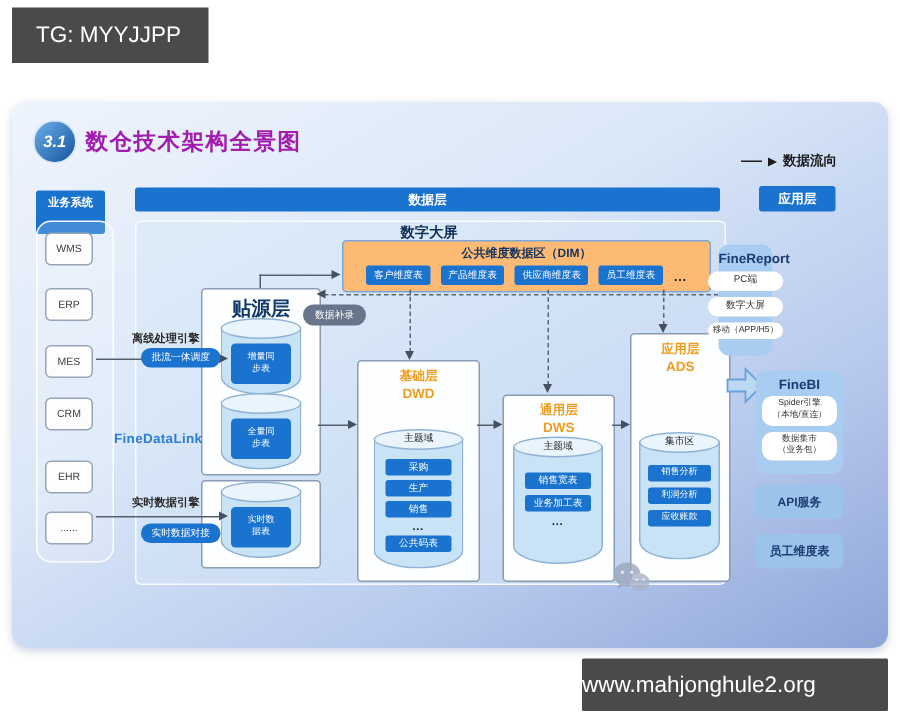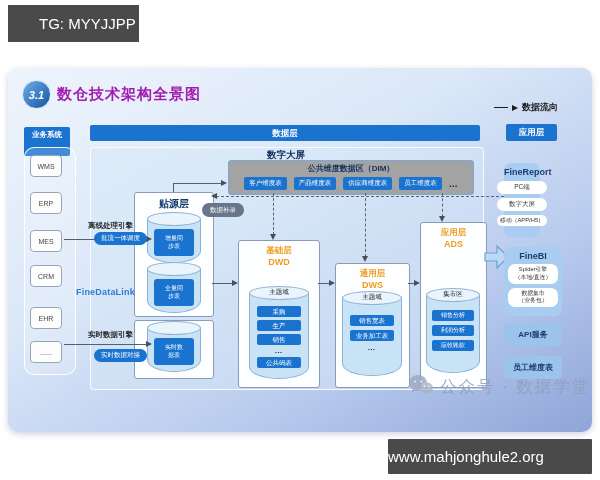--- a/index.html
+++ b/index.html
@@ -55,21 +55,21 @@
   .appbtn{background:#9cc3ea;border-radius:4px;color:#1b3c74;font-weight:bold;font-size:8px;
        display:flex;align-items:center;justify-content:center;}
   .sb-item{background:#fdfdfe;border:1px solid #98a5b8;border-radius:4px;color:#444;
        font-size:7px;display:flex;align-items:center;justify-content:center;}
   .pre{white-space:pre-line;}
 </style>
 </head>
 <body>
 
 <div class="abs banner" style="left:8px;top:5px;width:131px;height:37px;">
-  <div style="padding-left:31px;line-height:37px;font-size:15px;">TG: MYYJJPP</div>
+  <div style="padding-left:16px;line-height:37px;font-size:15px;">TG: MYYJJPP</div>
 </div>
 
 <div class="abs slide"></div>
 
 <div class="abs" style="left:22px;top:80px;width:27px;height:27px;border-radius:50%;
      background:linear-gradient(135deg,#6cb0e8,#15539e);border:1.5px solid #d6e7f8;
      color:#fff;font-size:11px;font-weight:bold;font-style:italic;display:flex;
      align-items:center;justify-content:center;">3.1</div>
 <div class="abs" style="left:57px;top:85px;font-size:15px;font-weight:bold;color:#a21caf;letter-spacing:1px;">数仓技术架构全景图</div>
 
@@ -90,34 +90,34 @@
 <div class="abs sb-item" style="left:30px;top:230px;width:30px;height:20px;">MES</div>
 <div class="abs sb-item" style="left:30px;top:265px;width:30px;height:20px;">CRM</div>
 <div class="abs sb-item" style="left:30px;top:307px;width:30px;height:20px;">EHR</div>
 <div class="abs sb-item" style="left:30px;top:341px;width:30px;height:20px;">......</div>
 
 <div class="abs" style="left:90px;top:147px;width:392px;height:241px;border:1px solid rgba(255,255,255,.85);
      border-radius:4px;background:rgba(213,231,248,.5);"></div>
 <div class="abs" style="left:90px;top:149px;width:392px;text-align:center;font-size:9.5px;
      font-weight:bold;color:#0e2f58;">数字大屏</div>
 
-<div class="abs" style="left:228px;top:160px;width:244px;height:33px;background:#a3a3a3;
+<div class="abs" style="left:228px;top:160px;width:244px;height:33px;background:#fdba74;
      border:1px solid #7aa6d8;border-radius:3px;">
   <div style="text-align:center;font-size:8px;font-weight:bold;color:#13335c;margin-top:2px;">公共维度数据区（DIM）</div>
   <div style="display:flex;justify-content:center;align-items:center;gap:7px;margin-top:3px;">
     <span class="bluepill">客户维度表</span>
     <span class="bluepill">产品维度表</span>
     <span class="bluepill">供应商维度表</span>
     <span class="bluepill">员工维度表</span>
     <span style="font-size:9px;font-weight:bold;color:#222;">…</span>
   </div>
 </div>
 
 <div class="abs panel" style="left:134px;top:192px;width:78px;height:123px;">
-  <div class="layer-name navy" style="font-size:10px;margin-top:4px;">贴源层</div>
+  <div class="layer-name navy" style="font-size:13px;margin-top:4px;">贴源层</div>
   <div class="layer-name navy" style="font-size:9px;">ODS</div>
 </div>
 <div class="cyl" style="left:147px;top:218px;width:52px;height:44px;">
   <div class="cyl-label pre">增量同
 步表</div>
 </div>
 <div class="cyl" style="left:147px;top:268px;width:52px;height:44px;">
   <div class="cyl-label pre">全量同
 步表</div>
 </div>
@@ -198,21 +198,21 @@
 <div class="abs" style="left:76px;top:287px;font-size:9px;font-weight:600;color:#2e7cd6;letter-spacing:.2px;">FineDataLink</div>
 <div class="abs" style="left:88px;top:330px;font-size:7.5px;font-weight:bold;color:#2a2a2a;font-family:Liberation Mono, monospace;">实时数据引擎</div>
 <div class="abs roundpill" style="left:94px;top:349px;">实时数据对接</div>
 
 <div class="abs" style="left:484px;top:243px;">
   <svg width="26" height="28" viewBox="0 0 26 28">
     <path d="M1 10 h12 V3 l11 11 -11 11 v-7 H1 z" fill="#bcd9f3" stroke="#6ba1d9" stroke-width="1.2"></path>
   </svg>
 </div>
 
-<div class="abs appcard" style="left:504px;top:163px;width:36px;height:74px;">
+<div class="abs appcard" style="left:479px;top:163px;width:36px;height:74px;">
   <div class="cardtitle">FineReport</div>
   <div style="display:flex;flex-direction:column;align-items:center;gap:4px;margin-top:4px;">
     <span class="whitepill" style="font-size:6.5px;">PC端</span>
     <span class="whitepill" style="font-size:6.5px;">数字大屏</span>
     <span class="whitepill">移动（APP/H5）</span>
   </div>
 </div>
 <div class="abs appcard" style="left:504px;top:247px;width:58px;height:69px;">
   <div class="cardtitle">FineBI</div>
   <div style="display:flex;flex-direction:column;align-items:center;gap:4px;margin-top:3px;">
@@ -230,18 +230,17 @@
     <svg width="26" height="24" viewBox="0 0 26 24">
       <ellipse cx="10" cy="10" rx="9" ry="8" fill="#9aa6bd"></ellipse>
       <path d="M5 16 l-1.5 3.5 3.5-1.8 z" fill="#9aa6bd"></path>
       <circle cx="7" cy="8.5" r="1.1" fill="#e8ecf4"></circle>
         <circle cx="13" cy="8.5" r="1.1" fill="#e8ecf4"></circle>
       <ellipse cx="18.5" cy="15" rx="6.5" ry="5.8" fill="#aab4c8"></ellipse>
       <circle cx="16.5" cy="13.5" r=".9" fill="#e8ecf4"></circle>
         <circle cx="21" cy="13.5" r=".9" fill="#e8ecf4"></circle>
     </svg>
   </span>
-  <span style="font-size:16.5px;color:#8e9cb8;letter-spacing:2px;font-weight:500;">公众号 · 数据学堂</span>
 </div>
 
 <div class="abs banner" style="left:388px;top:439px;width:204px;height:35px;border-radius:1px;">
   <div style="text-align:left;line-height:35px;font-size:15px;">www.mahjonghule2.org</div>
 </div>
 
 </body></html>

